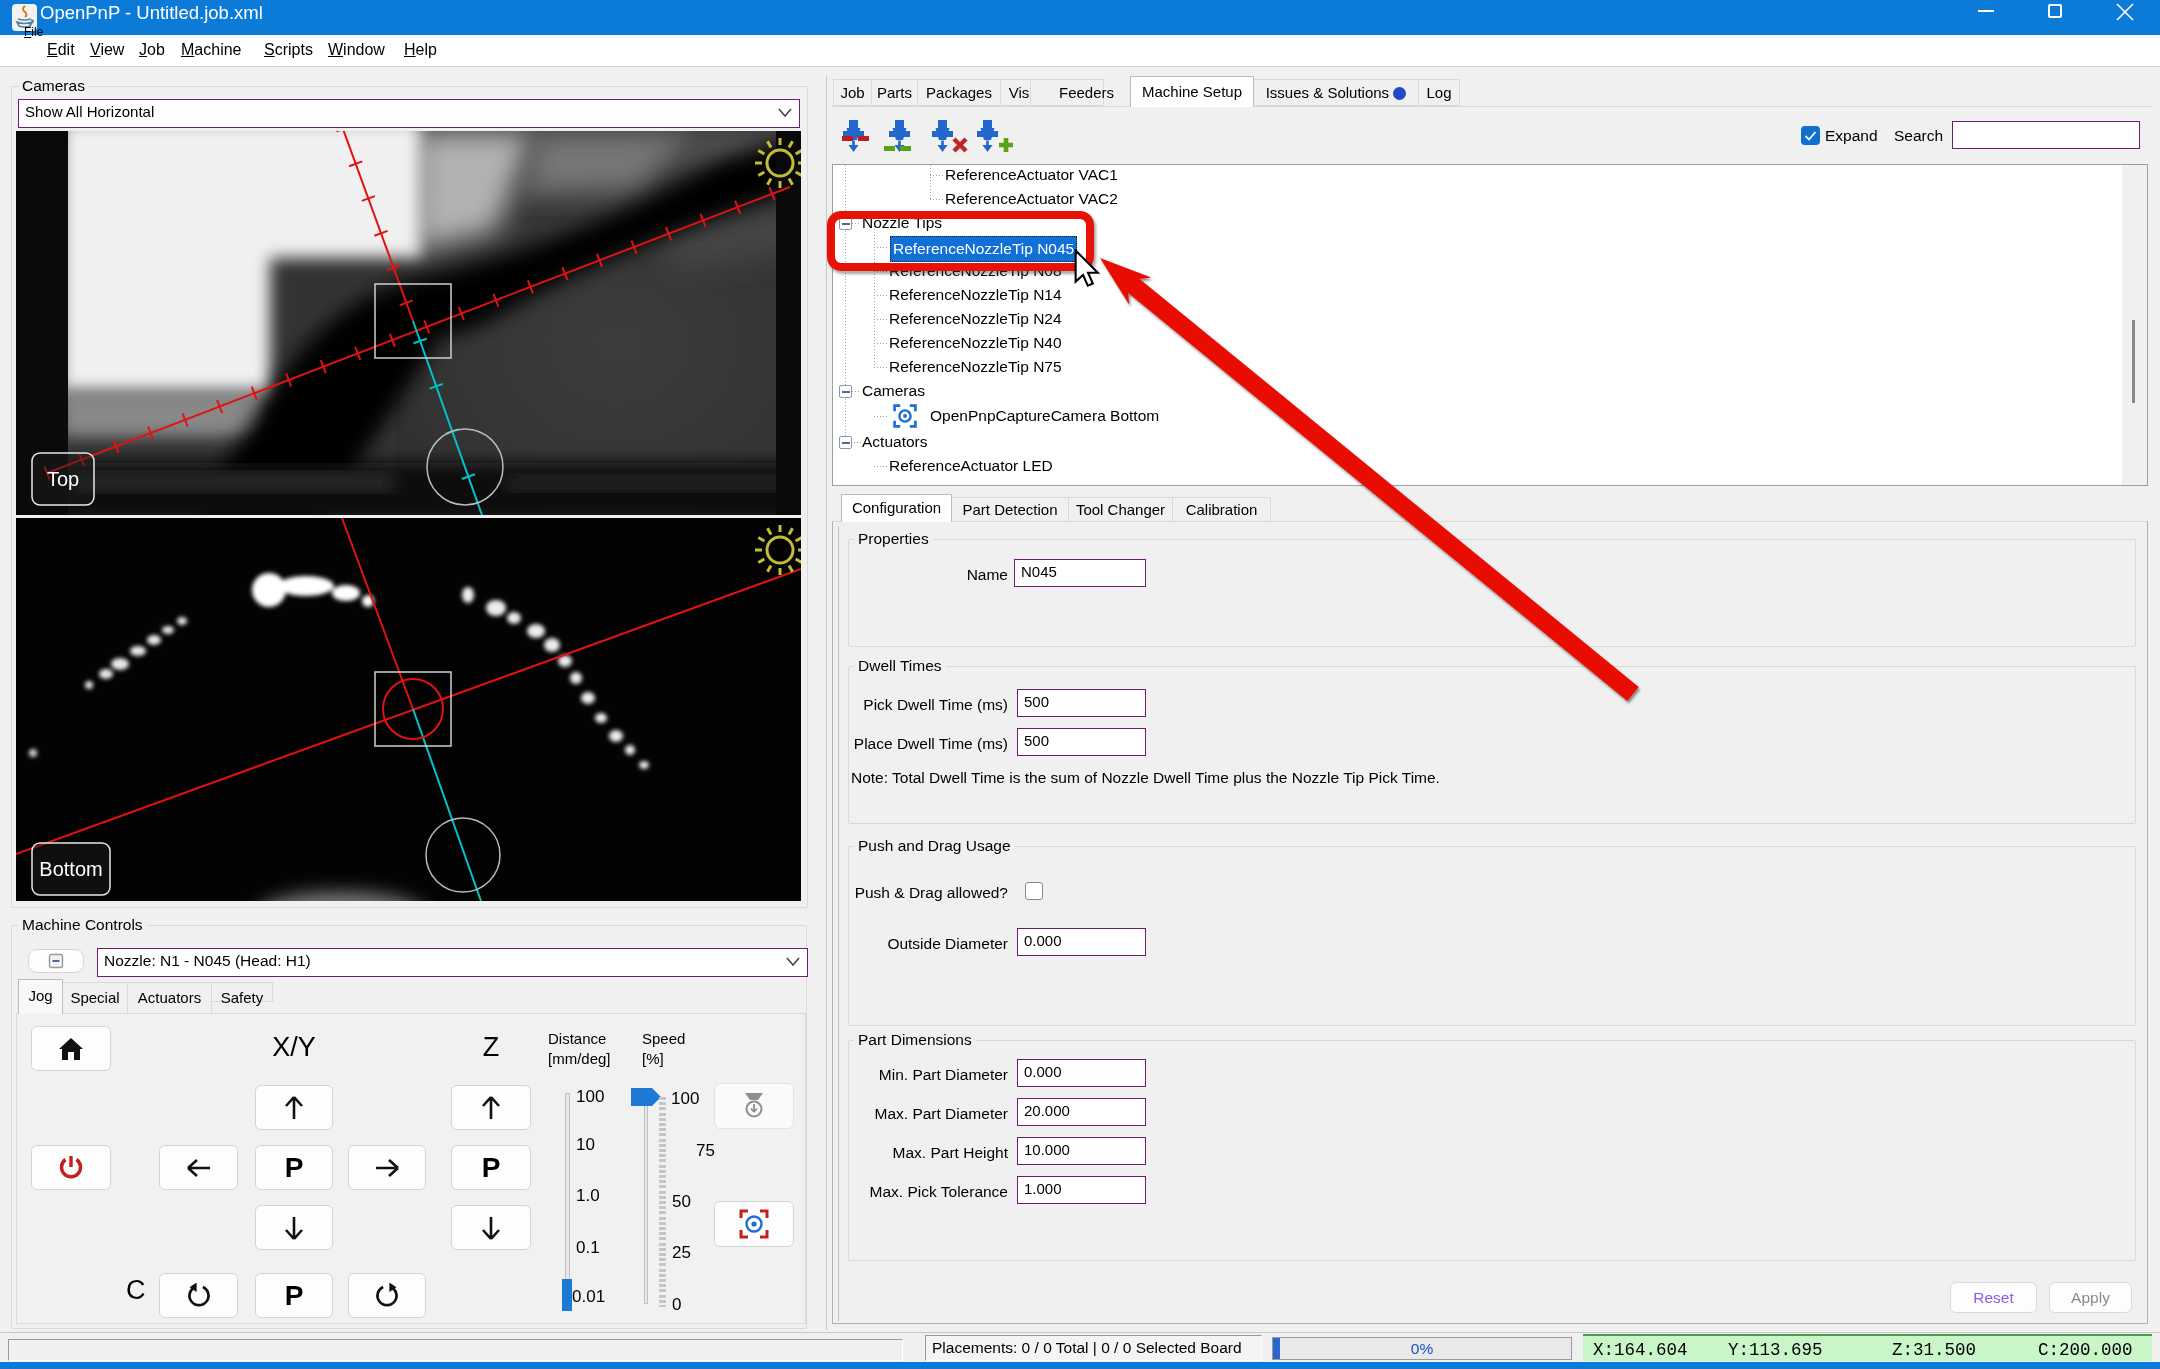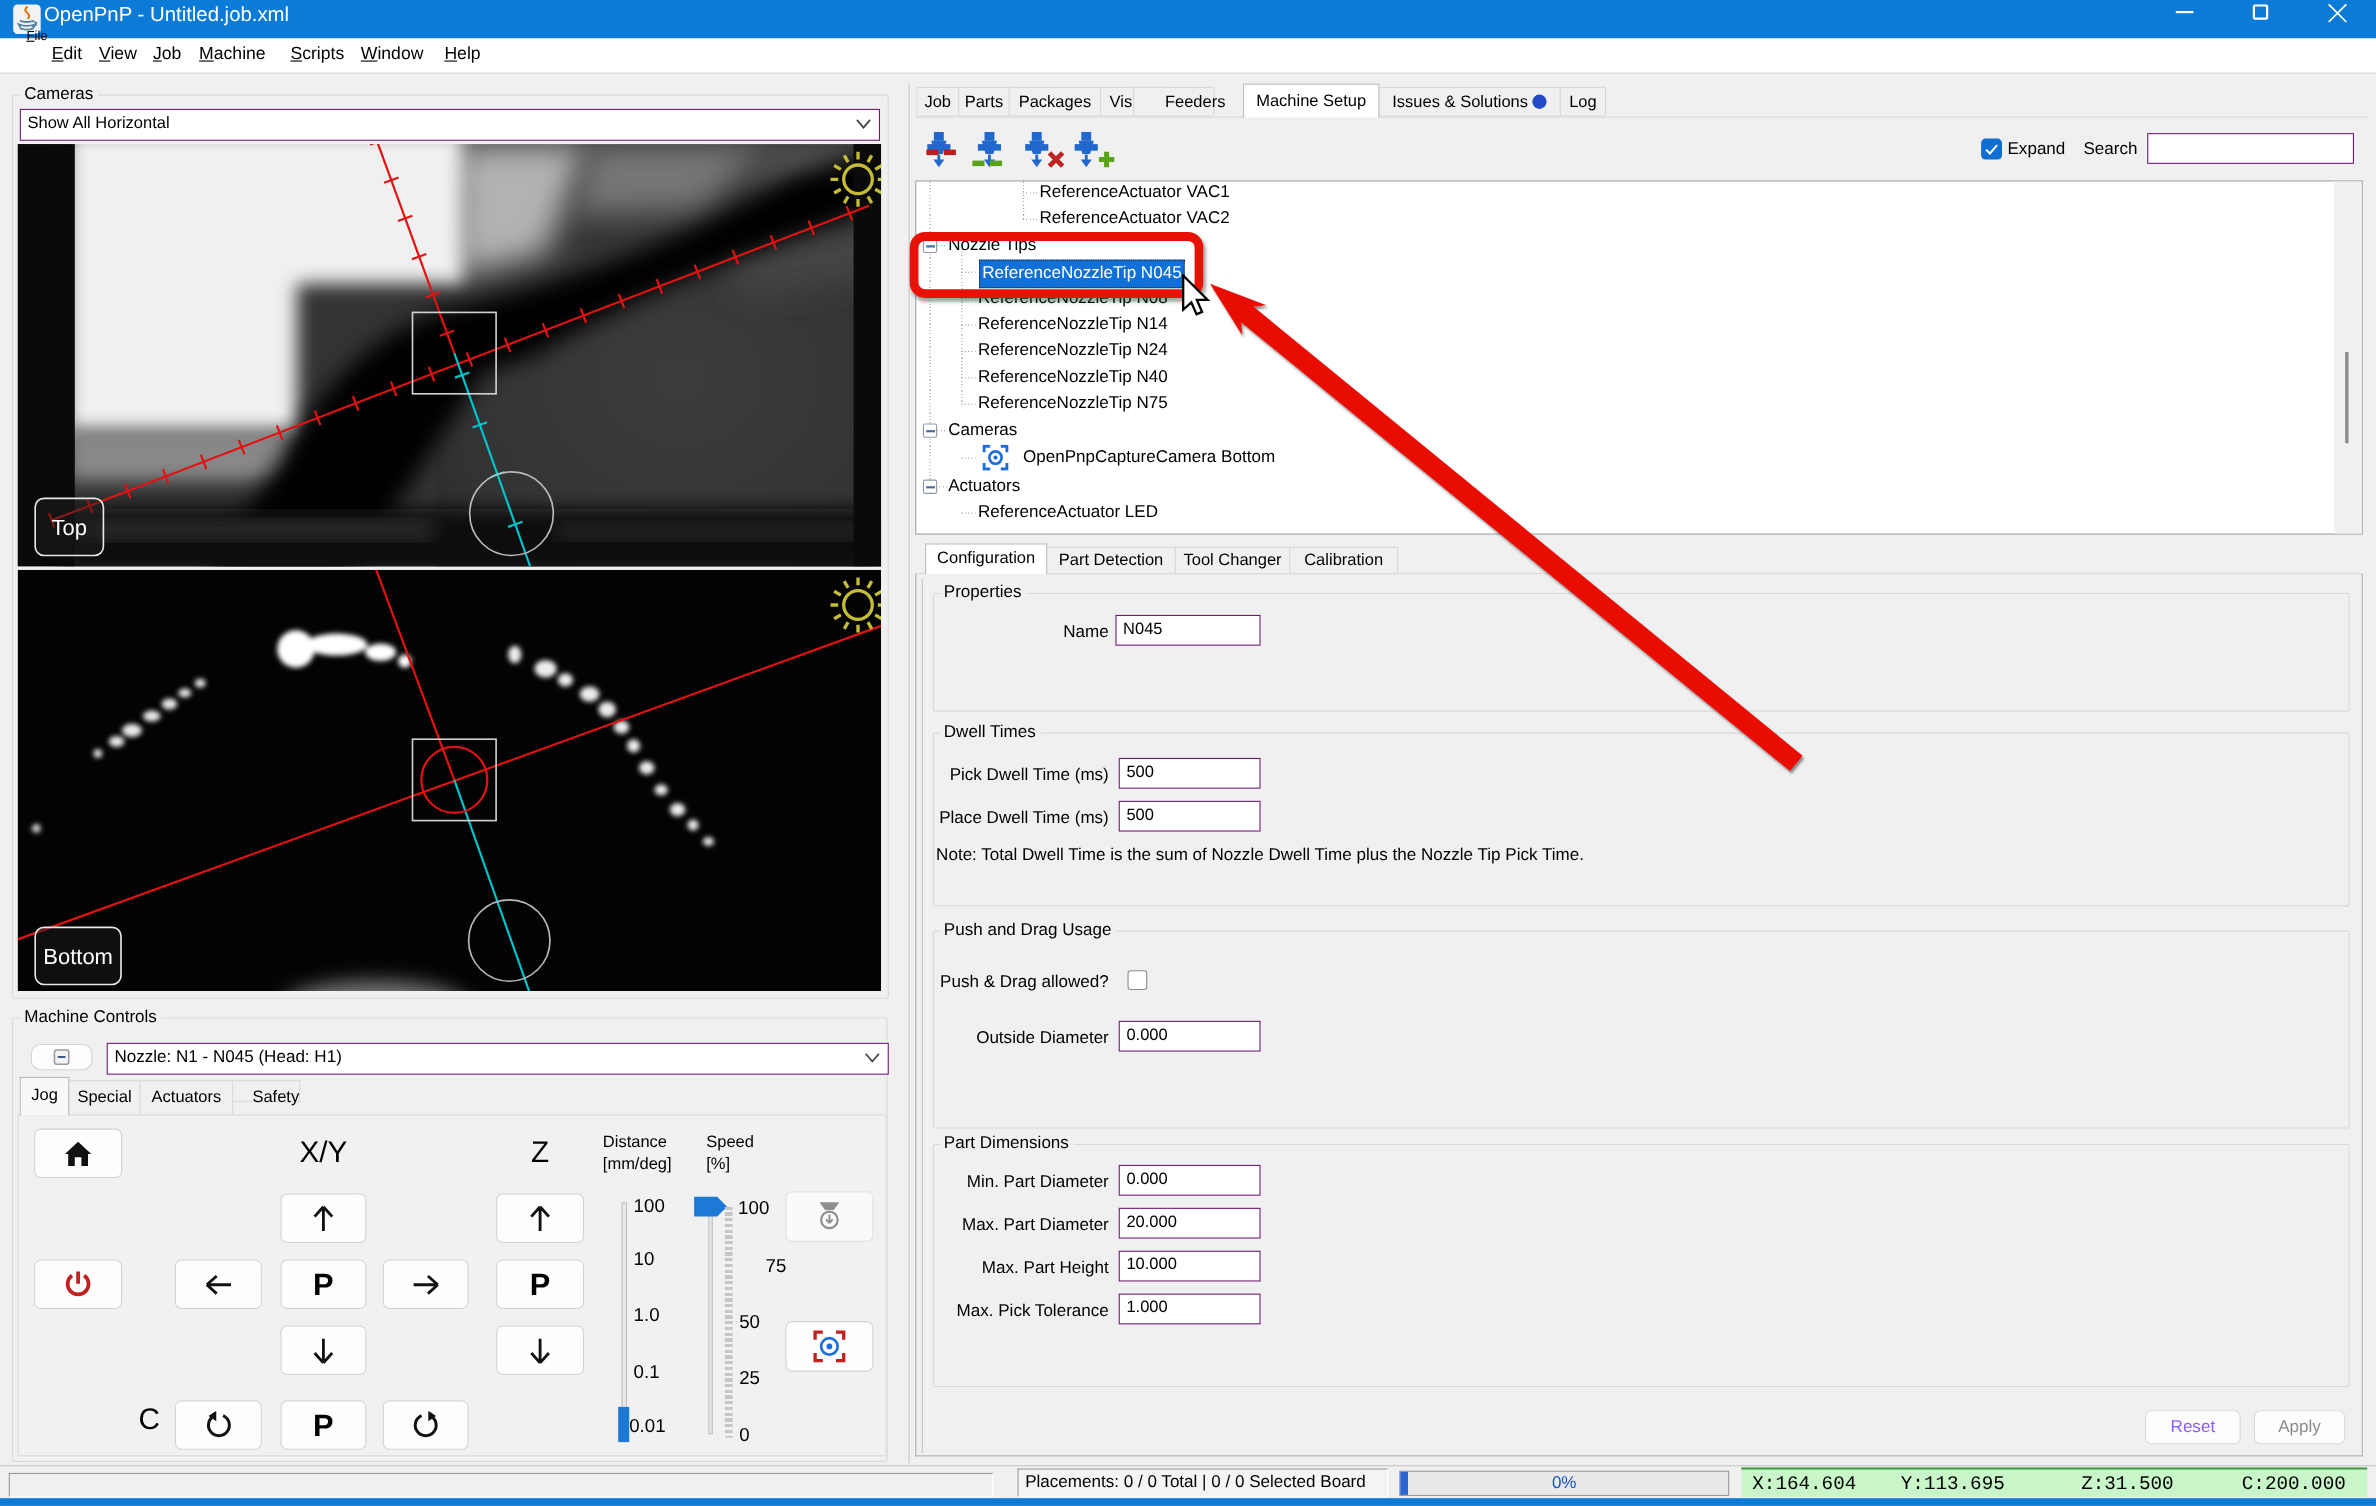--- a/index.html
+++ b/index.html
@@ -250,21 +250,21 @@
       <line x1="4.5" y1="8" x2="11.5" y2="8" stroke="#3a5a8c" stroke-width="1.8"></line>
     </svg>
 </div>
 <div class="inp" style="left:97px;top:948px;width:711px;height:29px;font-size:15.5px;">Nozzle: N1 - N045 (Head: H1)</div>
 <svg class="abs" style="left:786px;top:957px;" width="14" height="10">
     <path d="M1,1 L7,8 L13,1" fill="none" stroke="#444" stroke-width="1.6"></path>
   </svg>
 
 <div class="tab" style="left:62px;top:982px;width:66px;height:32px;line-height:30px;">Special</div>
 <div class="tab" style="left:127px;top:982px;width:85px;height:32px;line-height:30px;">Actuators</div>
-<div class="tab" style="left:211px;top:982px;width:62px;height:20px;line-height:30px;text-align:right;">Safety</div>
+<div class="tab" style="left:211px;top:982px;width:62px;height:20px;line-height:30px;">Safety</div>
 <div class="abs" style="left:16px;top:1013px;width:790px;height:311px;background:#f1f1f1;border:1px solid #d9d9d9;"></div>
 <div class="tab seltab" style="left:18px;top:979px;width:45px;height:35px;line-height:32px;background:#f8f8f8;">Jog</div>
 
 <div class="abs" style="left:255px;top:1032px;width:78px;text-align:center;font-size:27px;">X/Y</div>
 <div class="abs" style="left:451px;top:1032px;width:80px;text-align:center;font-size:27px;">Z</div>
 <div class="abs" style="left:548px;top:1029px;font-size:15px;line-height:20px;">Distance<br>[mm/deg]</div>
 <div class="abs" style="left:642px;top:1029px;font-size:15px;line-height:20px;">Speed<br>[%]</div>
 
 <div class="btn" style="left:31px;top:1026px;width:80px;height:45px;">
   <svg width="26" height="24" viewBox="0 0 26 24">

